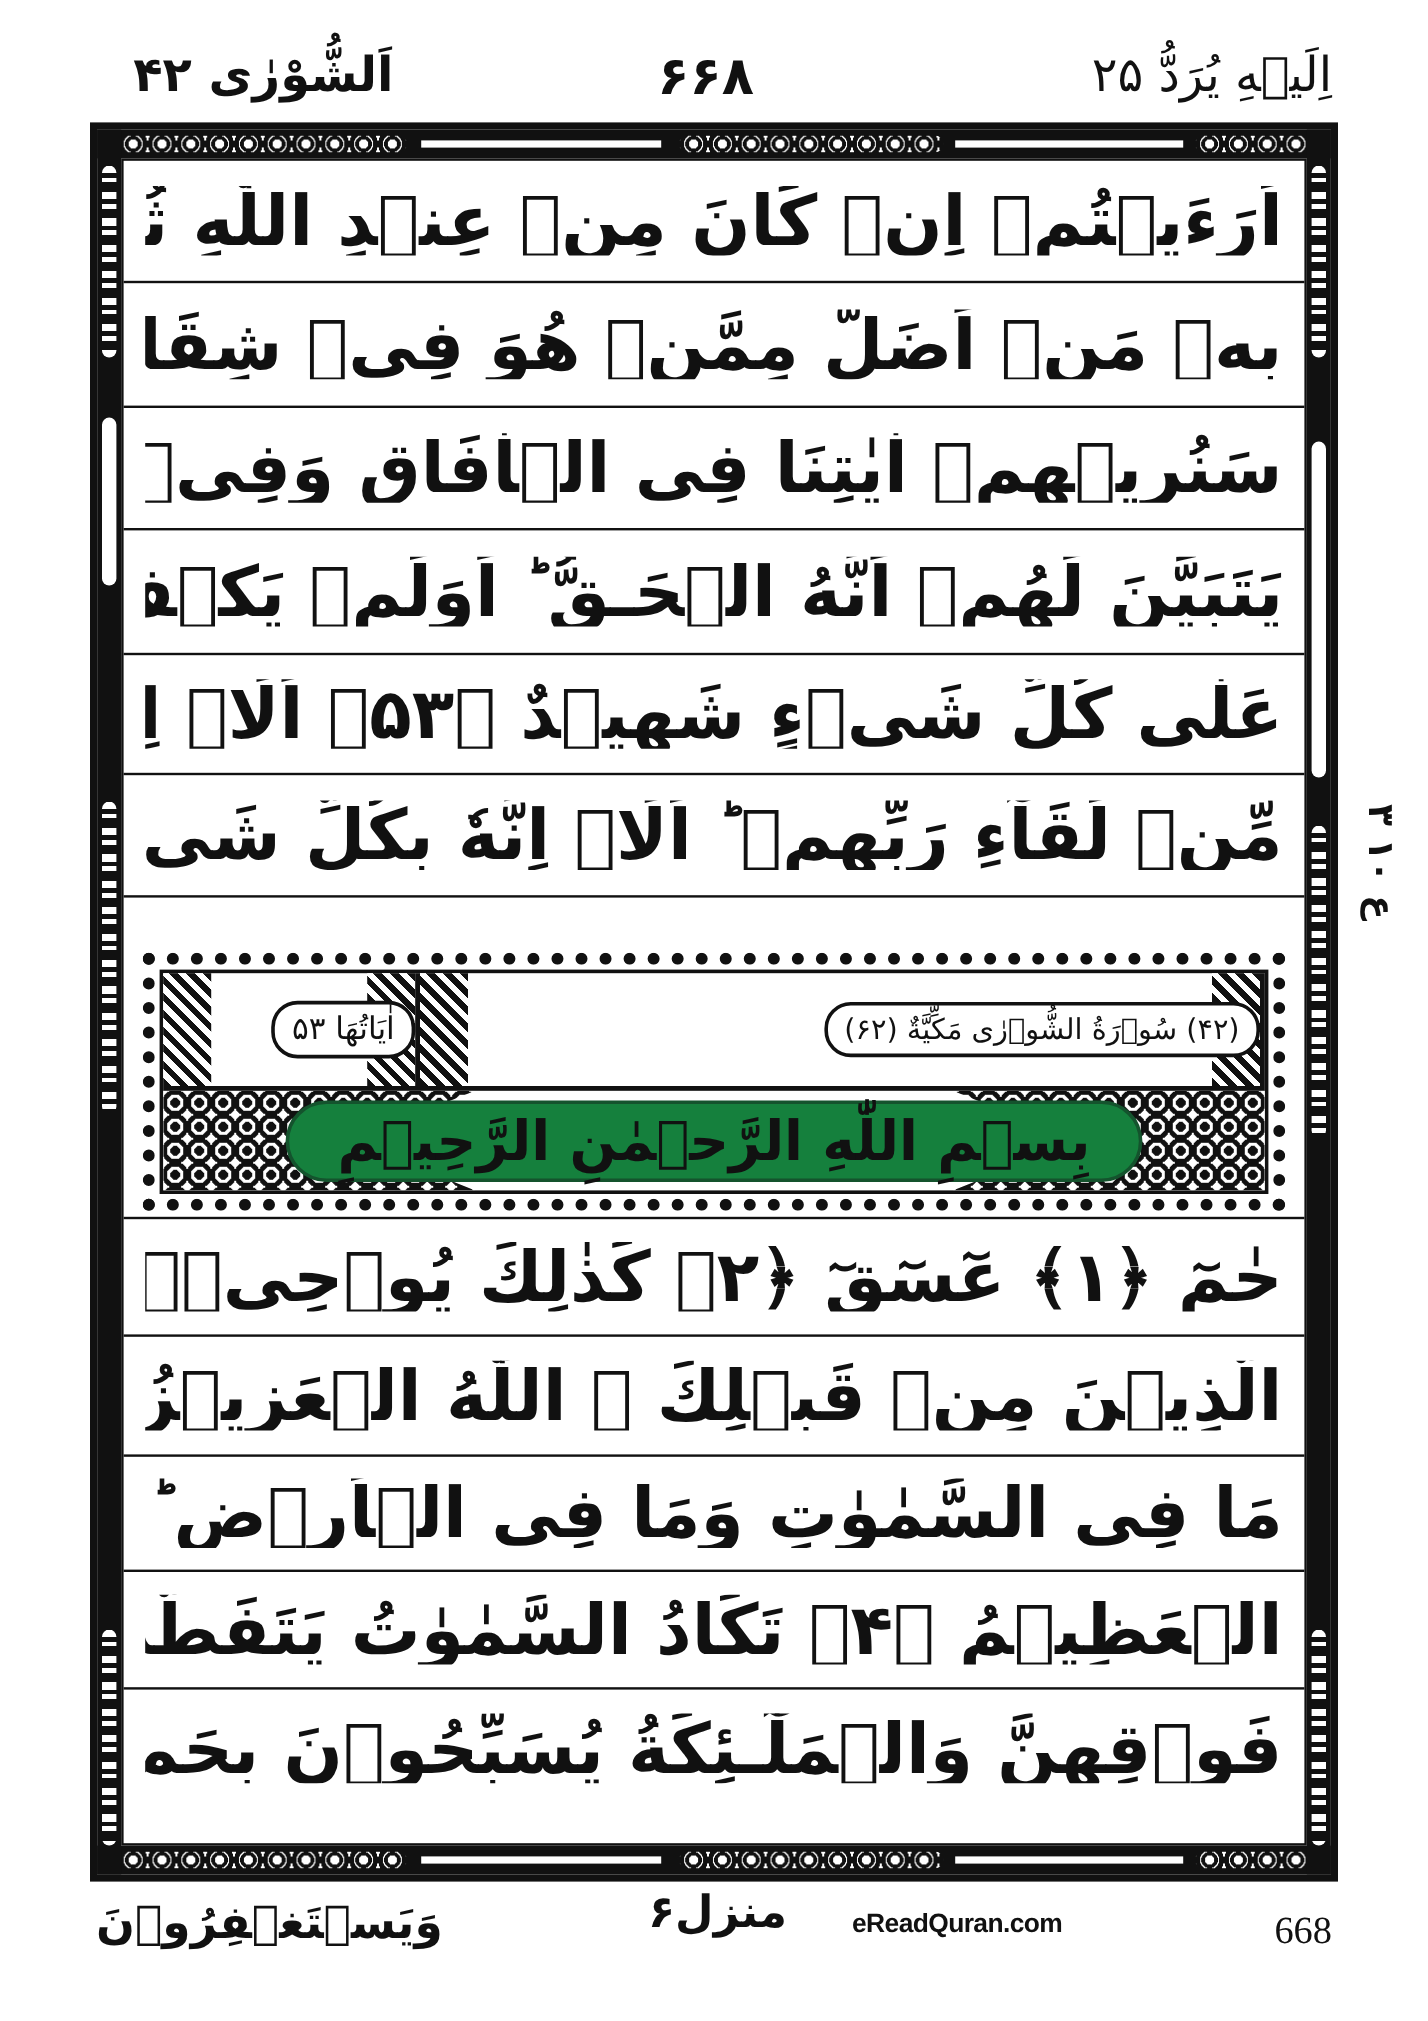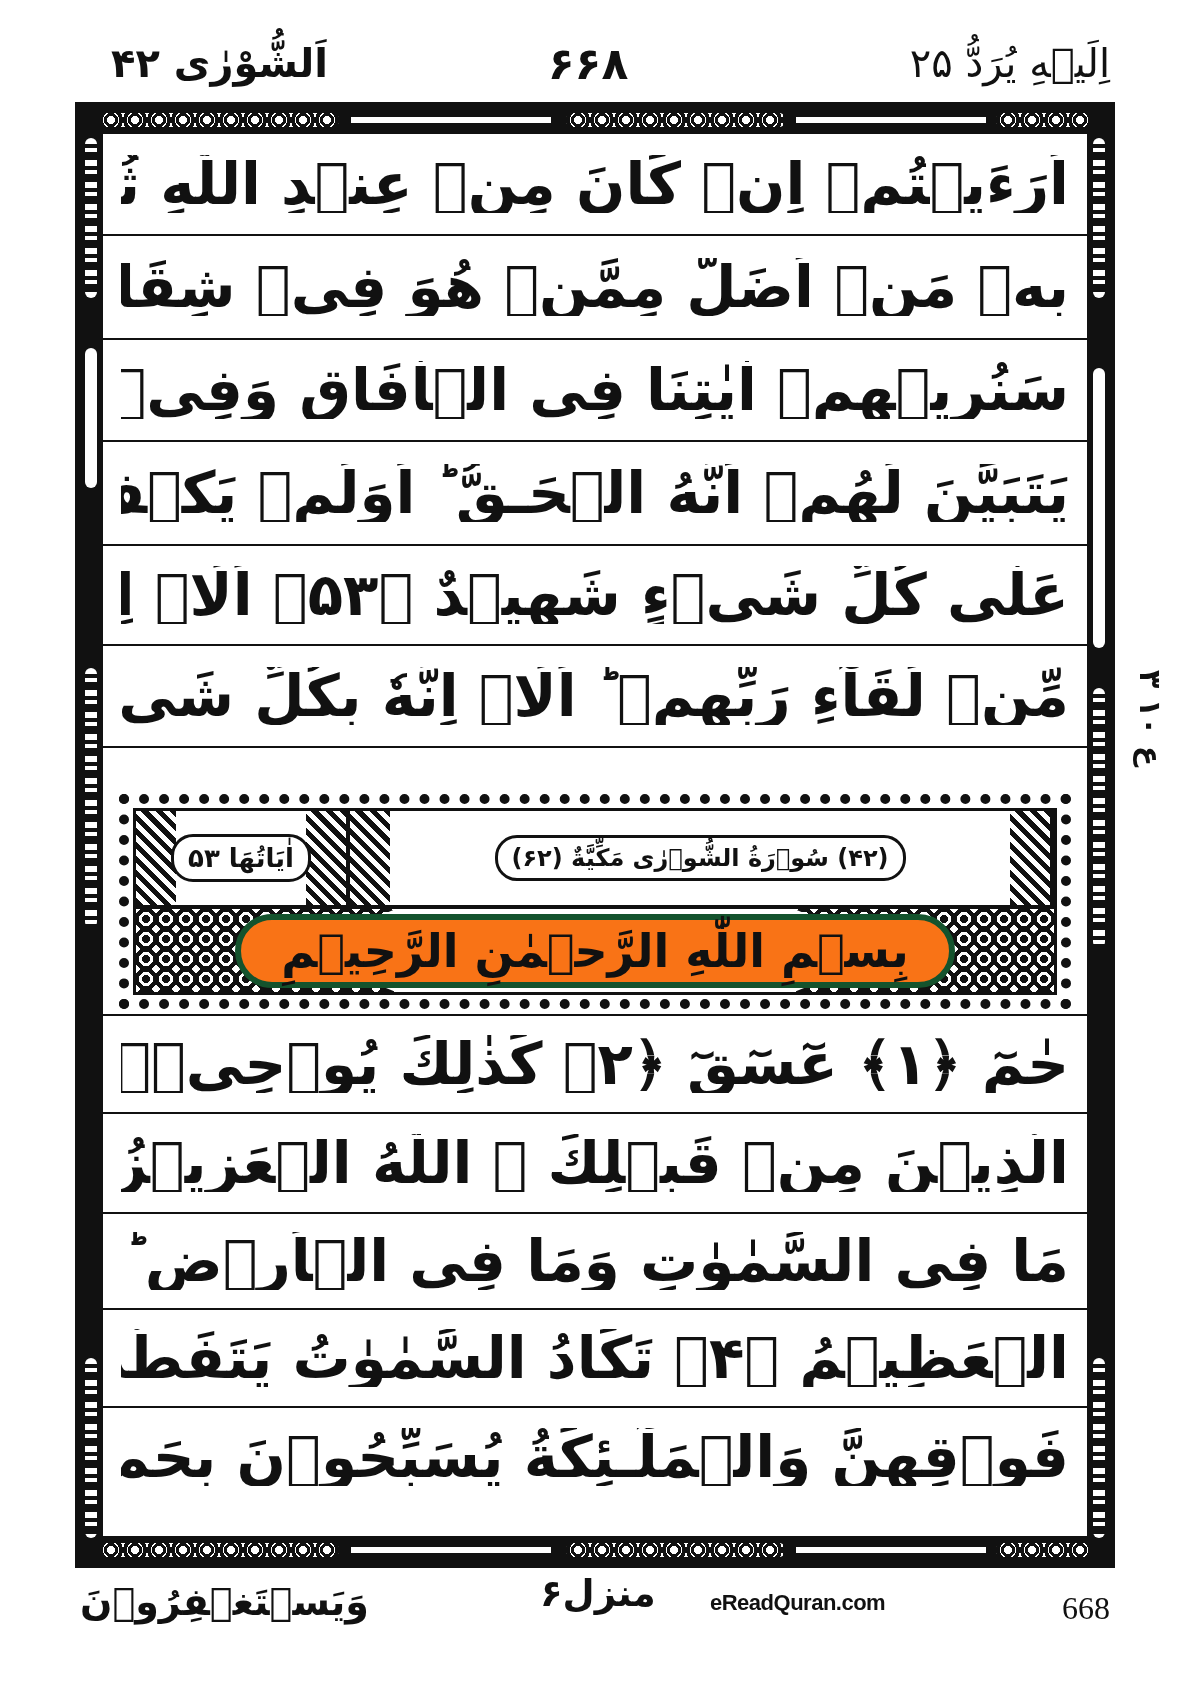--- a/index.html
+++ b/index.html
@@ -38,36 +38,36 @@
           line-height: 1; padding: 0 18px; display: flex; align-items: center; }
   .line span.txt { width: 100%; display: block; text-align: justify; text-align-last: justify; white-space: nowrap; overflow: hidden; }
   .line.last { border-bottom: none; }
 
   
   .banner { position: absolute; left: 16px; right: 16px; top: 660px; height: 215px; }
   .banner-dots { position: absolute; inset: 0; border-radius: 4px;
                  border: 10px dotted #111; }
   .banner-inner { position: absolute; left: 14px; right: 14px; top: 14px; bottom: 14px; border: 3px solid #111; background: #fff; }
   .banner-row1 { position: absolute; left: 0; right: 0; top: 0; height: 98px; border-bottom: 4px solid #111; display: flex; }
-  .cell { position: relative; display: flex; align-items: center; justify-content: center; direction: rtl;
-          font-weight: bold; font-size: 26px; }
+  .cell { position: relative; display: flex; align-items: center; direction: rtl;
+          font-weight: normal; font-size: 26px; }
   .cell-side { width: 210px; }
   .cell-mid { flex: 1; border-left: 4px solid #111; border-right: 4px solid #111; font-size: 24px; }
   .cell-orn { position: absolute; top: 0; bottom: 0; width: 40px; background:
                repeating-linear-gradient(45deg, #111 0 5px, #fff 5px 10px); }
   .cell-orn.l { left: 0; } .cell-orn.r { right: 0; }
   .cell-label { background: #fff; padding: 6px 14px; border: 3px solid #111; border-radius: 22px; position: relative; z-index: 1; }
 
   .banner-row2 { position: absolute; left: 0; right: 0; top: 98px; bottom: 0; display: flex; align-items: center; justify-content: center; }
   .row2-orn { position: absolute; top: 0; bottom: 0; width: 260px;
               background: repeating-radial-gradient(circle at 10px 10px, #111 0 4px, #fff 4px 7px); background-size: 20px 20px; }
   .row2-orn.l { left: 0; clip-path: polygon(0 0, 100% 0, 60% 50%, 100% 100%, 0 100%); }
   .row2-orn.r { right: 0; clip-path: polygon(0 0, 100% 0, 100% 100%, 0 100%, 40% 50%); }
-  .bismillah { position: relative; z-index: 1; background: #f97316; padding: 4px 40px; direction: rtl;
-               font-size: 46px; font-weight: bold; border: 6px solid #14532d; border-radius: 40px; }
+  .bismillah { position: relative; z-index: 1; background: #15803d; padding: 4px 40px; direction: rtl;
+               font-size: 46px; font-weight: bold; border: 3px solid #14532d; border-radius: 40px; }
 
   
   .ruku-marker { position: absolute; left: 1128px; top: 670px; width: 40px; font-size: 30px; font-weight: bold;
                  writing-mode: vertical-rl; direction: rtl; }
 
   
   .footer { position: absolute; left: 70px; top: 1580px; width: 1050px; height: 70px; }
   .catchword { position: absolute; left: 10px; top: 0; font-size: 38px; font-weight: bold; direction: rtl; }
   .manzil { position: absolute; left: 470px; top: -8px; font-size: 37px; font-weight: bold; direction: rtl; }
   .site { position: absolute; left: 640px; top: 10px; font-family: Liberation Sans, sans-serif; font-weight: bold; font-size: 22px; letter-spacing: -0.5px; text-align: center; }

